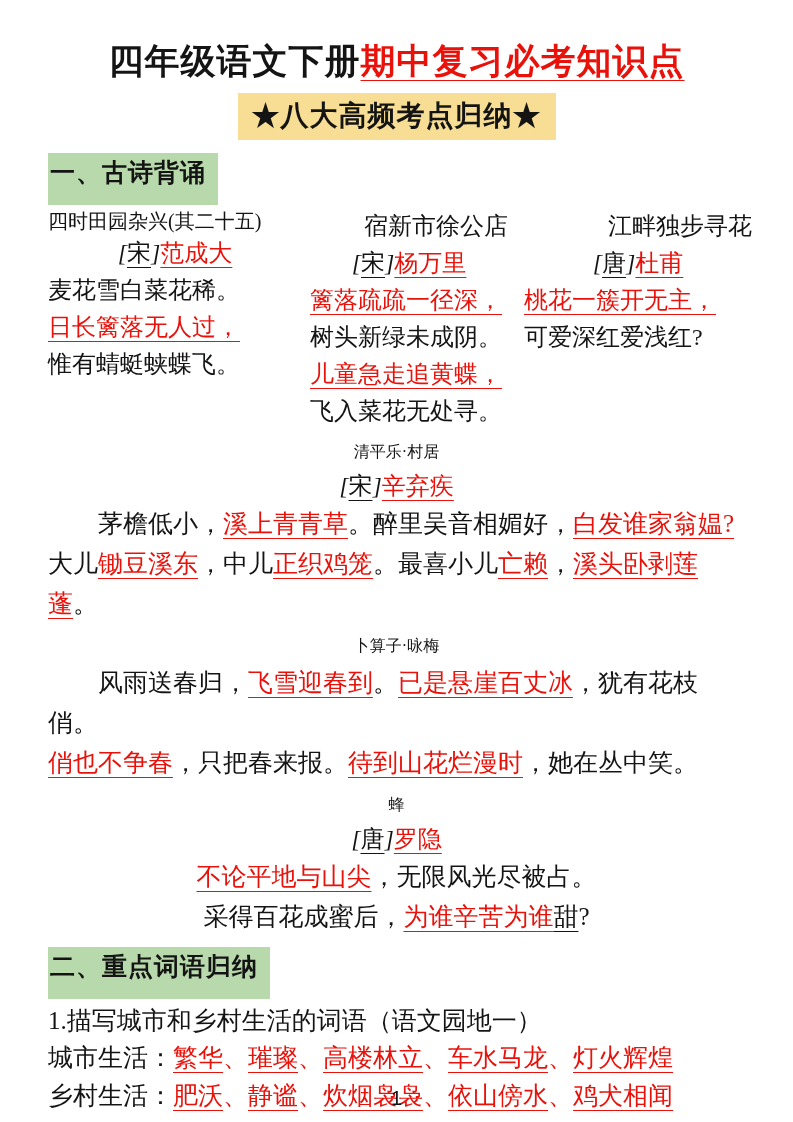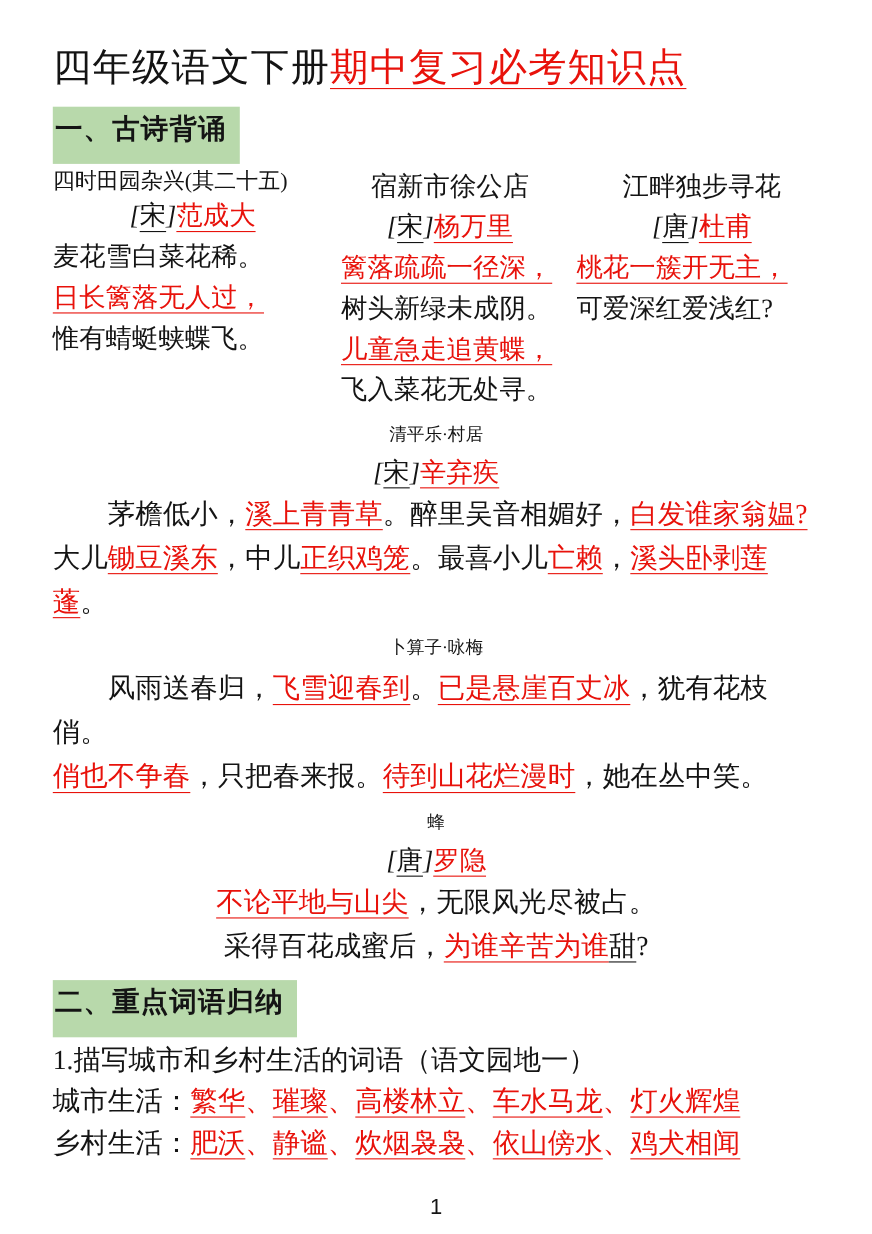--- a/index.html
+++ b/index.html
@@ -17,23 +17,23 @@
   }
   .page{
     position:relative;
     width:793px;height:1122px;
     padding:40px 48px 0 48px;
     background:#ffffff;
     overflow:hidden;
   }
   
   .main-title{
-    text-align:left;
+    text-align:center;
     font-size:35px;
-    font-weight:normal;
+    font-weight:bold;
     line-height:1.25;
     letter-spacing:1px;
     white-space:nowrap;
   }
   .t-red{
     color:var(--red);
     text-decoration:underline;
     text-decoration-thickness:1px;
     text-underline-offset:7px;
   }
@@ -68,21 +68,21 @@
   .col3{width:228px;}
   .col-title-small{
     font-size:20px;
     line-height:27px;
     max-width:218px;
     text-align:left;
   }
   .col-title{
     font-size:24px;
     line-height:37px;
-    text-align:center;
+    text-align:right;
   }
   .col-author{
     font-size:24px;
     line-height:37px;
     text-align:center;
   }
   .col-line{
     font-size:24px;
     line-height:37px;
     white-space:nowrap;
@@ -133,20 +133,23 @@
     font-family:"Liberation Sans","DejaVu Sans",sans-serif;
   }
 </style>
 </head>
 <body>
 
 <div class="page">
 
   <h1 class="main-title"><span>四年级语文下册</span><span class="t-red">期中复习必考知识点</span></h1>
 
+  <div class="subtitle-row">
+    <span class="subtitle">★八大高频考点归纳★</span>
+  </div>
 
   <div>
     <div class="sec-heading sec1-heading">一、古诗背诵</div>
 
     <div class="poem-columns">
 
       <div class="poem-col col1">
         <div class="col-title-small">四时田园杂兴(其二十五)</div>
         <div class="col-author"><span class="sg it">[</span><span class="sg ul">宋</span><span class="sg it">]</span><span class="sg red ul">范成大</span></div>
         <div class="col-line"><span class="sg">麦花雪白菜花稀。</span></div>

